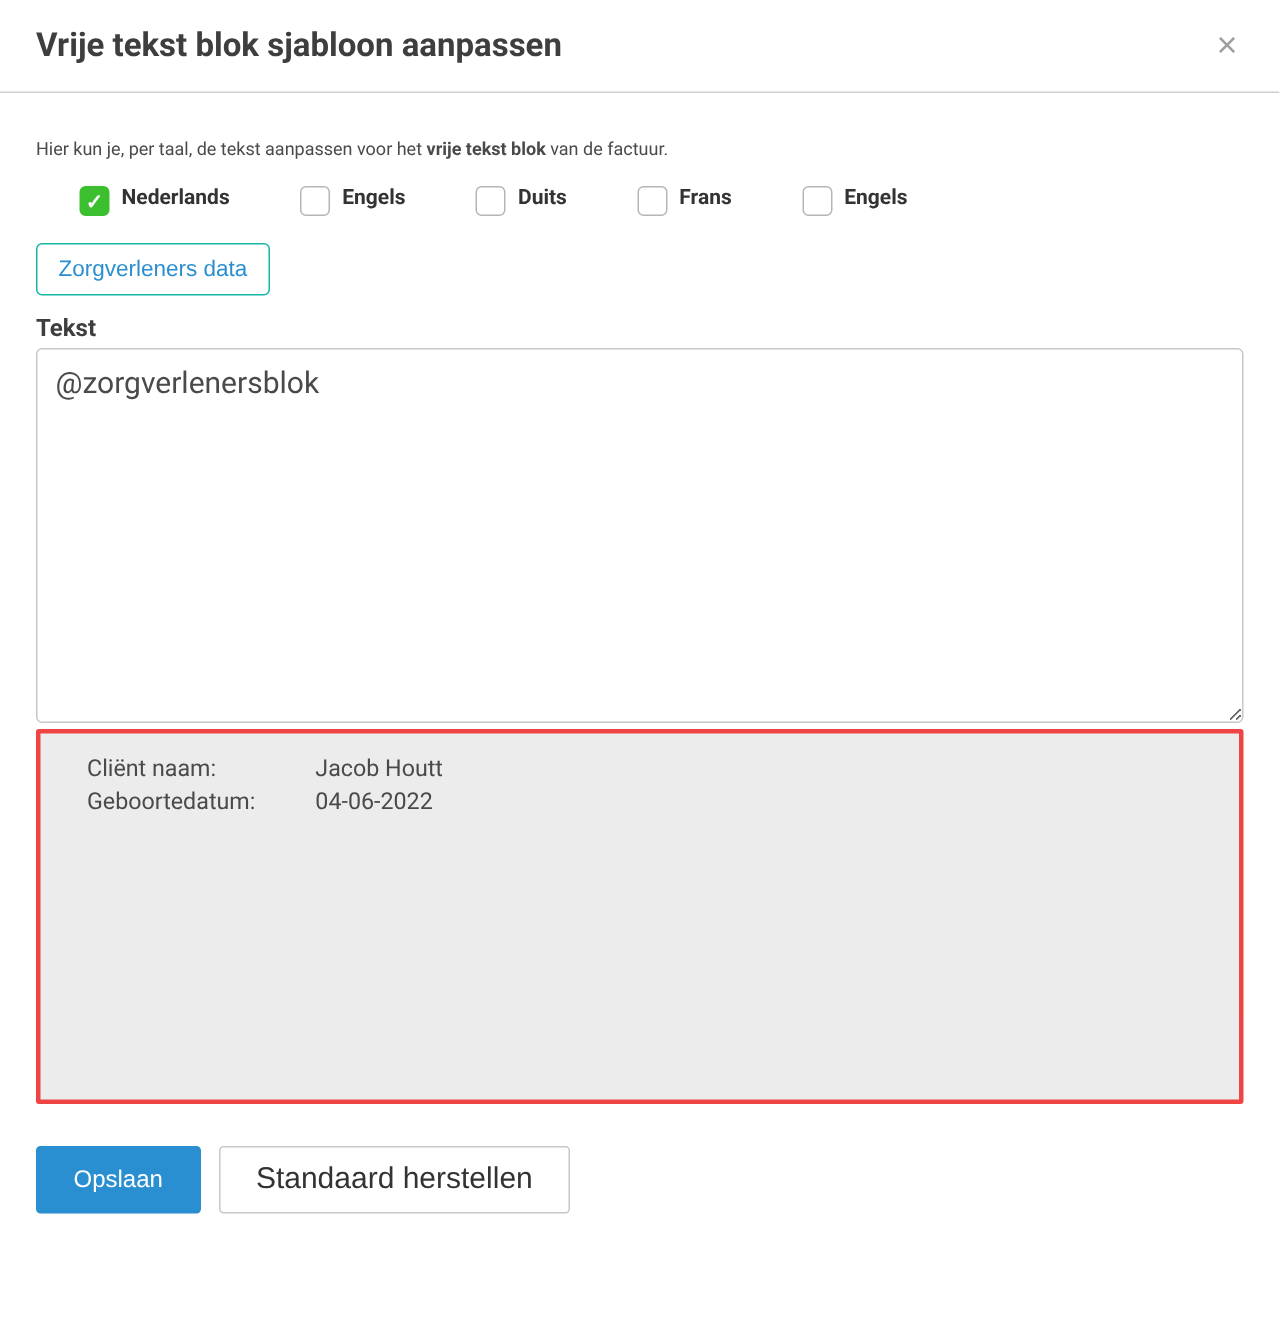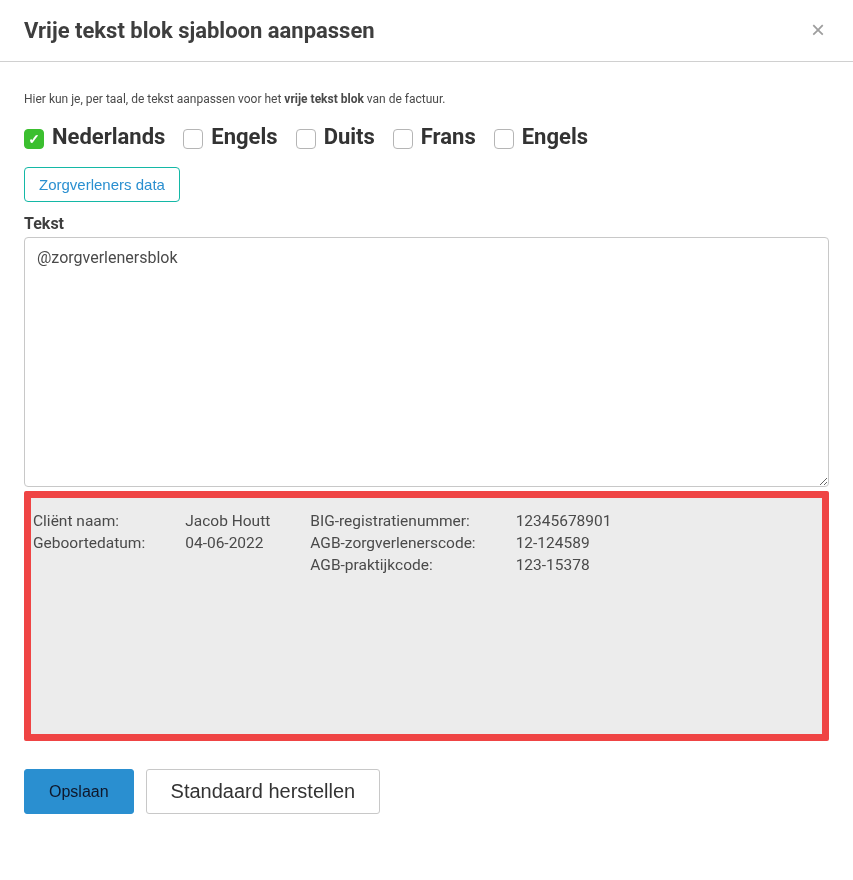--- a/index.html
+++ b/index.html
@@ -10,21 +10,21 @@
     font-size: 15px;
     color: #4a4a4a;
     background: #fff;
     width: 853px;
   }
   .modal {
     width: 853px;
   }
   .modal-header {
     display: flex;
-    align-items: flex-start;
+    align-items: flex-end;
     justify-content: space-between;
     padding: 18px 24px 18px 24px;
     border-bottom: 1px solid #d0d0d0;
   }
   .modal-title {
     font-size: 22px;
     font-weight: 700;
     color: #3e3e3e;
     margin: 0;
   }
@@ -47,26 +47,27 @@
   }
   .intro b { font-weight: 700; }
   .lang-row {
     display: flex;
     align-items: center;
     gap: 18px;
     margin-bottom: 18px;
   }
   .lang-item {
     display: inline-flex;
-    align-items: flex-end;
+    align-items: flex-start;
     gap: 8px;
-    font-size: 22px;
+    font-size: 14px;
     font-weight: 700;
     color: #333;
     cursor: pointer;
+    margin-left: 29px;
   }
   .chk {
     width: 20px;
     height: 20px;
     border-radius: 4px;
     border: 1.5px solid #b5b5b5;
     display: inline-flex;
     align-items: center;
     justify-content: center;
     font-size: 13px;
@@ -100,52 +101,52 @@
     color: #3e3e3e;
     margin-top: 4px;
     margin-bottom: 4px;
   }
   textarea.tekst {
     width: 100%;
     height: 250px;
     border: 1px solid #c8c8c8;
     border-radius: 4px;
     padding: 10px 12px;
-    font-size: 16px;
+    font-size: 20px;
     font-family: inherit;
     color: #4a4a4a;
     resize: both;
     outline: none;
   }
   .preview-box {
-    border: 7px solid #ef4444;
+    border: 3px solid #ef4444;
     background: #ececec;
     border-radius: 2px;
-    padding: 14px 2px;
+    padding: 14px 31px;
     min-height: 250px;
     display: flex;
     gap: 40px;
     font-size: 15.5px;
     color: #4a4a4a;
   }
   .preview-col {
     display: grid;
     grid-template-columns: auto auto;
     column-gap: 40px;
     row-gap: 4px;
     align-content: start;
   }
   .footer-row {
     display: flex;
     gap: 12px;
     margin-top: 28px;
   }
   .btn-primary {
     background: #2a8fd0;
-    color: #0f172a;
+    color: #ffffff;
     border: 1px solid #2a8fd0;
     border-radius: 3px;
     padding: 10px 24px;
     font-size: 16px;
     cursor: pointer;
   }
   .btn-secondary {
     background: #fff;
     color: #333;
     border: 1px solid #c8c8c8;
@@ -201,28 +202,20 @@
     <label class="field-label">Tekst</label>
     <textarea class="tekst" style="">@zorgverlenersblok</textarea>
 
     <div class="preview-box">
       <div class="preview-col">
         <span>Cliënt naam:</span>
         <span>Jacob Houtt</span>
         <span>Geboortedatum:</span>
         <span>04-06-2022</span>
       </div>
-      <div class="preview-col">
-        <span>BIG-registratienummer:</span>
-        <span>12345678901</span>
-        <span>AGB-zorgverlenerscode:</span>
-        <span>12-124589</span>
-        <span>AGB-praktijkcode:</span>
-        <span>123-15378</span>
-      </div>
     </div>
 
     <div class="footer-row">
       <button class="btn-primary">Opslaan</button>
       <button class="btn-secondary">Standaard herstellen</button>
     </div>
 
   </div>
 </div>
 

